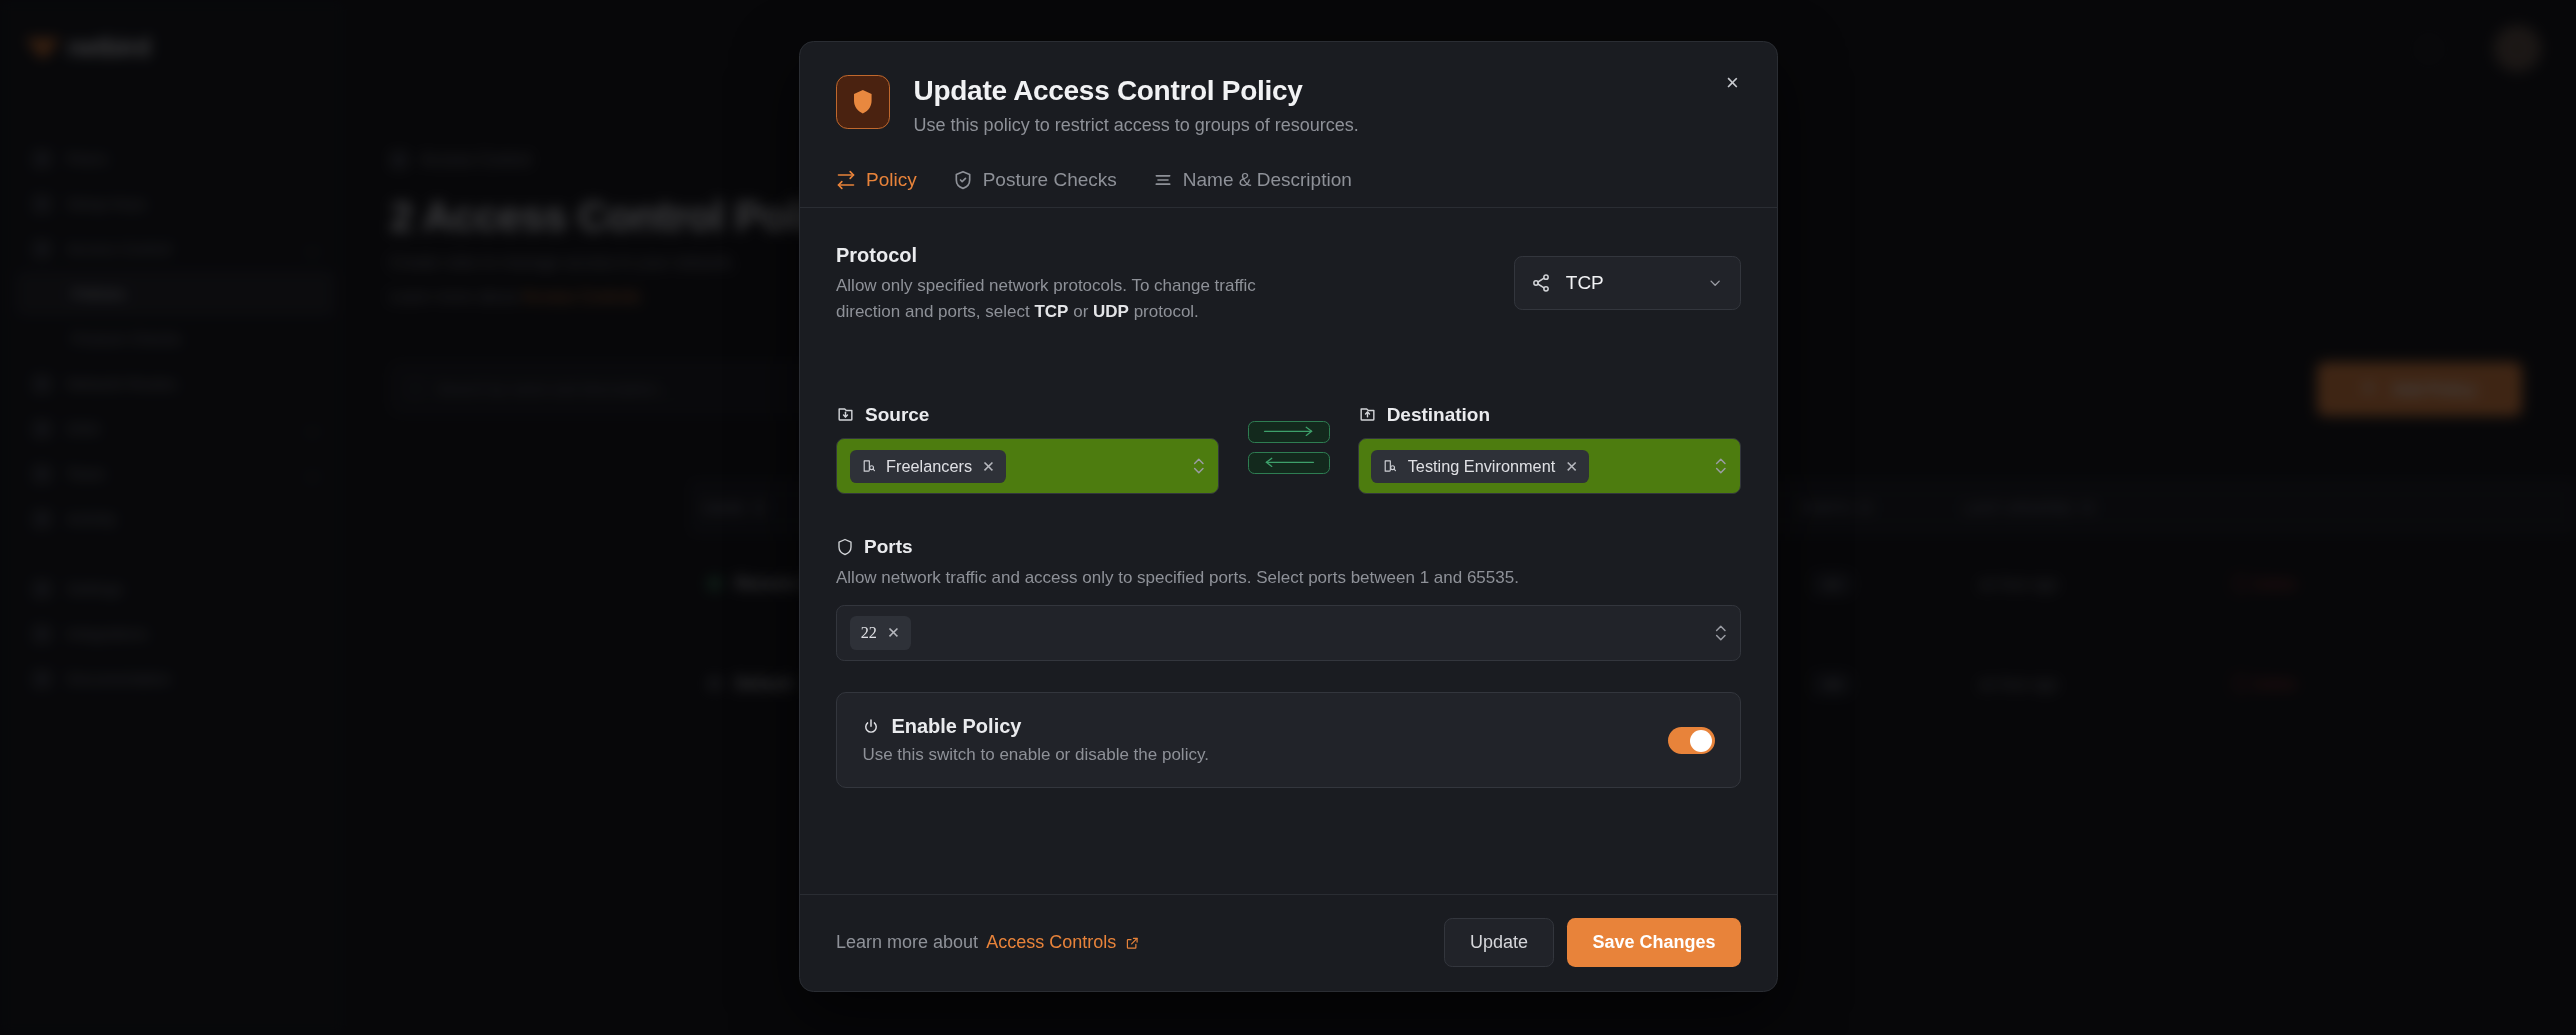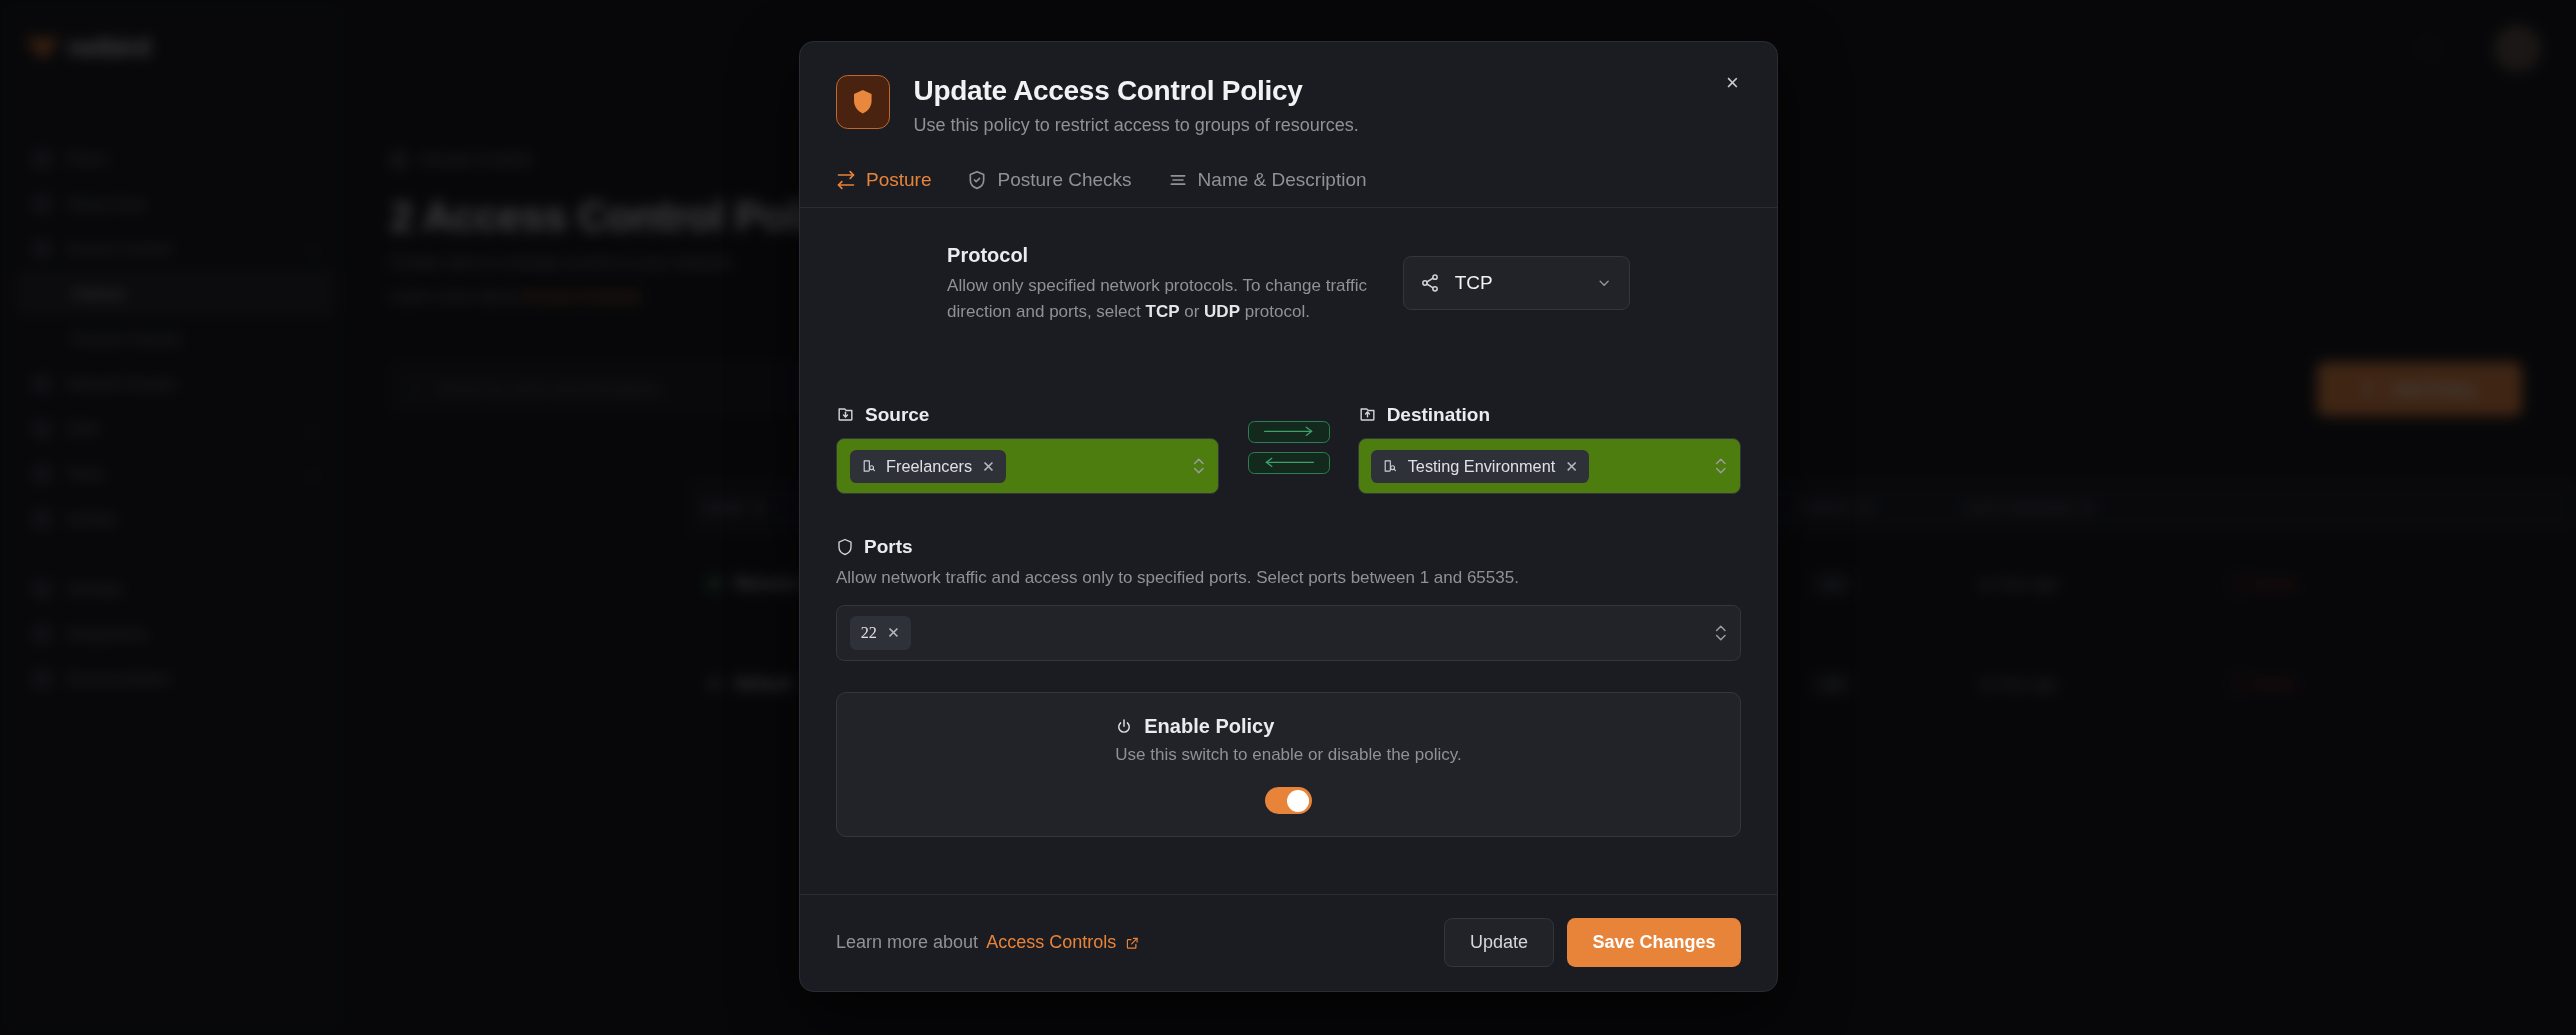--- a/index.html
+++ b/index.html
@@ -110,21 +110,21 @@
   .m-tab { display: flex; align-items: center; gap: 10px; color: #8e9198; font-size: 19px; padding-bottom: 16.3px; cursor: pointer; }
   .m-tab.active { color: #e8833a; }
   .m-tabs-rule { height: 0.9px; background: #2a2d33; }
 
   .m-body { flex: 1 1 auto; padding: 36px; overflow: hidden; }
 
   .sec-label { color: #eaebee; font-size: 20px; font-weight: 700; }
   .sec-help  { color: #8e9198; font-size: 17px; line-height: 1.52; margin-top: 6.4px; }
   .sec-help b { color: #e4e5e8; font-weight: 700; }
 
-  .proto-row { display: flex; align-items: flex-start; justify-content: center; gap: 36px; }
+  .proto-row { display: flex; align-items: flex-start; justify-content: space-between; gap: 36px; }
   .proto-left { max-width: 509px; }
   .proto-select {
     width: 227px; height: 54px; flex: none; margin-top: 12.7px;
     background: #212329; border: 0.9px solid #33363d; border-radius: 8.2px;
     display: flex; align-items: center; padding: 0 16.3px; gap: 14.5px; cursor: pointer;
   }
   .proto-select-val { color: #f1f2f4; font-size: 19px; flex: 1; }
 
   .sd-row { display: flex; align-items: flex-start; gap: 0; margin-top: 42px; }
   .sd-col { width: 391px; }
@@ -152,21 +152,21 @@
   .ports-sec { margin-top: 42px; }
   .ports-box {
     margin-top: 14.5px; height: 56px; background: #212329;
     border: 0.9px solid #33363d; border-radius: 8.2px;
     display: flex; align-items: center; padding: 0 12.7px; cursor: text; font-family: Liberation Serif, serif;
   }
 
   .enable-card {
     margin-top: 31px; background: #212329; border: 0.9px solid #33363d;
     border-radius: 10px; padding: 22px 25.4px;
-    display: flex; align-items: center; justify-content: space-between; gap: 22px; flex-direction: column;
+    display: flex; align-items: center; justify-content: space-between; gap: 22px;
   }
   .enable-title { display: flex; align-items: center; gap: 11px; color: #eaebee; font-size: 20px; font-weight: 700; }
   .enable-help { color: #8e9198; font-size: 17px; margin-top: 7.3px; }
   .toggle {
     width: 47px; height: 27px; border-radius: 13.6px; background: #e8833a;
     position: relative; flex: none; cursor: pointer;
   }
   .toggle-knob { position: absolute; right: 2.7px; top: 2.7px; width: 22px; height: 22px; border-radius: 50%; background: #fff; }
 
   .m-foot {
@@ -350,21 +350,21 @@
   <div class="m-tabs">
     <div class="m-tab active">
       <span>
         <svg width="20" height="20" viewBox="0 0 24 24" fill="none" stroke="#e8833a" stroke-width="2" stroke-linecap="round" stroke-linejoin="round">
           <polyline points="17 2 21 6 17 10"></polyline>
             <line x1="3" y1="6" x2="21" y2="6"></line>
           <polyline points="7 14 3 18 7 22"></polyline>
             <line x1="21" y1="18" x2="3" y2="18"></line>
         </svg>
       </span>
-      <span>Posture</span>
+      <span>Policy</span>
     </div>
     <div class="m-tab">
       <span>
         <svg width="20" height="20" viewBox="0 0 24 24" fill="none" stroke="#8e9198" stroke-width="2" stroke-linecap="round" stroke-linejoin="round">
           <path d="M12 2 L20 5.5 V12 C20 17 16.4 20.6 12 22 C7.6 20.6 4 17 4 12 V5.5 Z"></path>
           <polyline points="9 12 11 14 15 10"></polyline>
         </svg>
       </span>
       <span>Posture Checks</span>
     </div>

